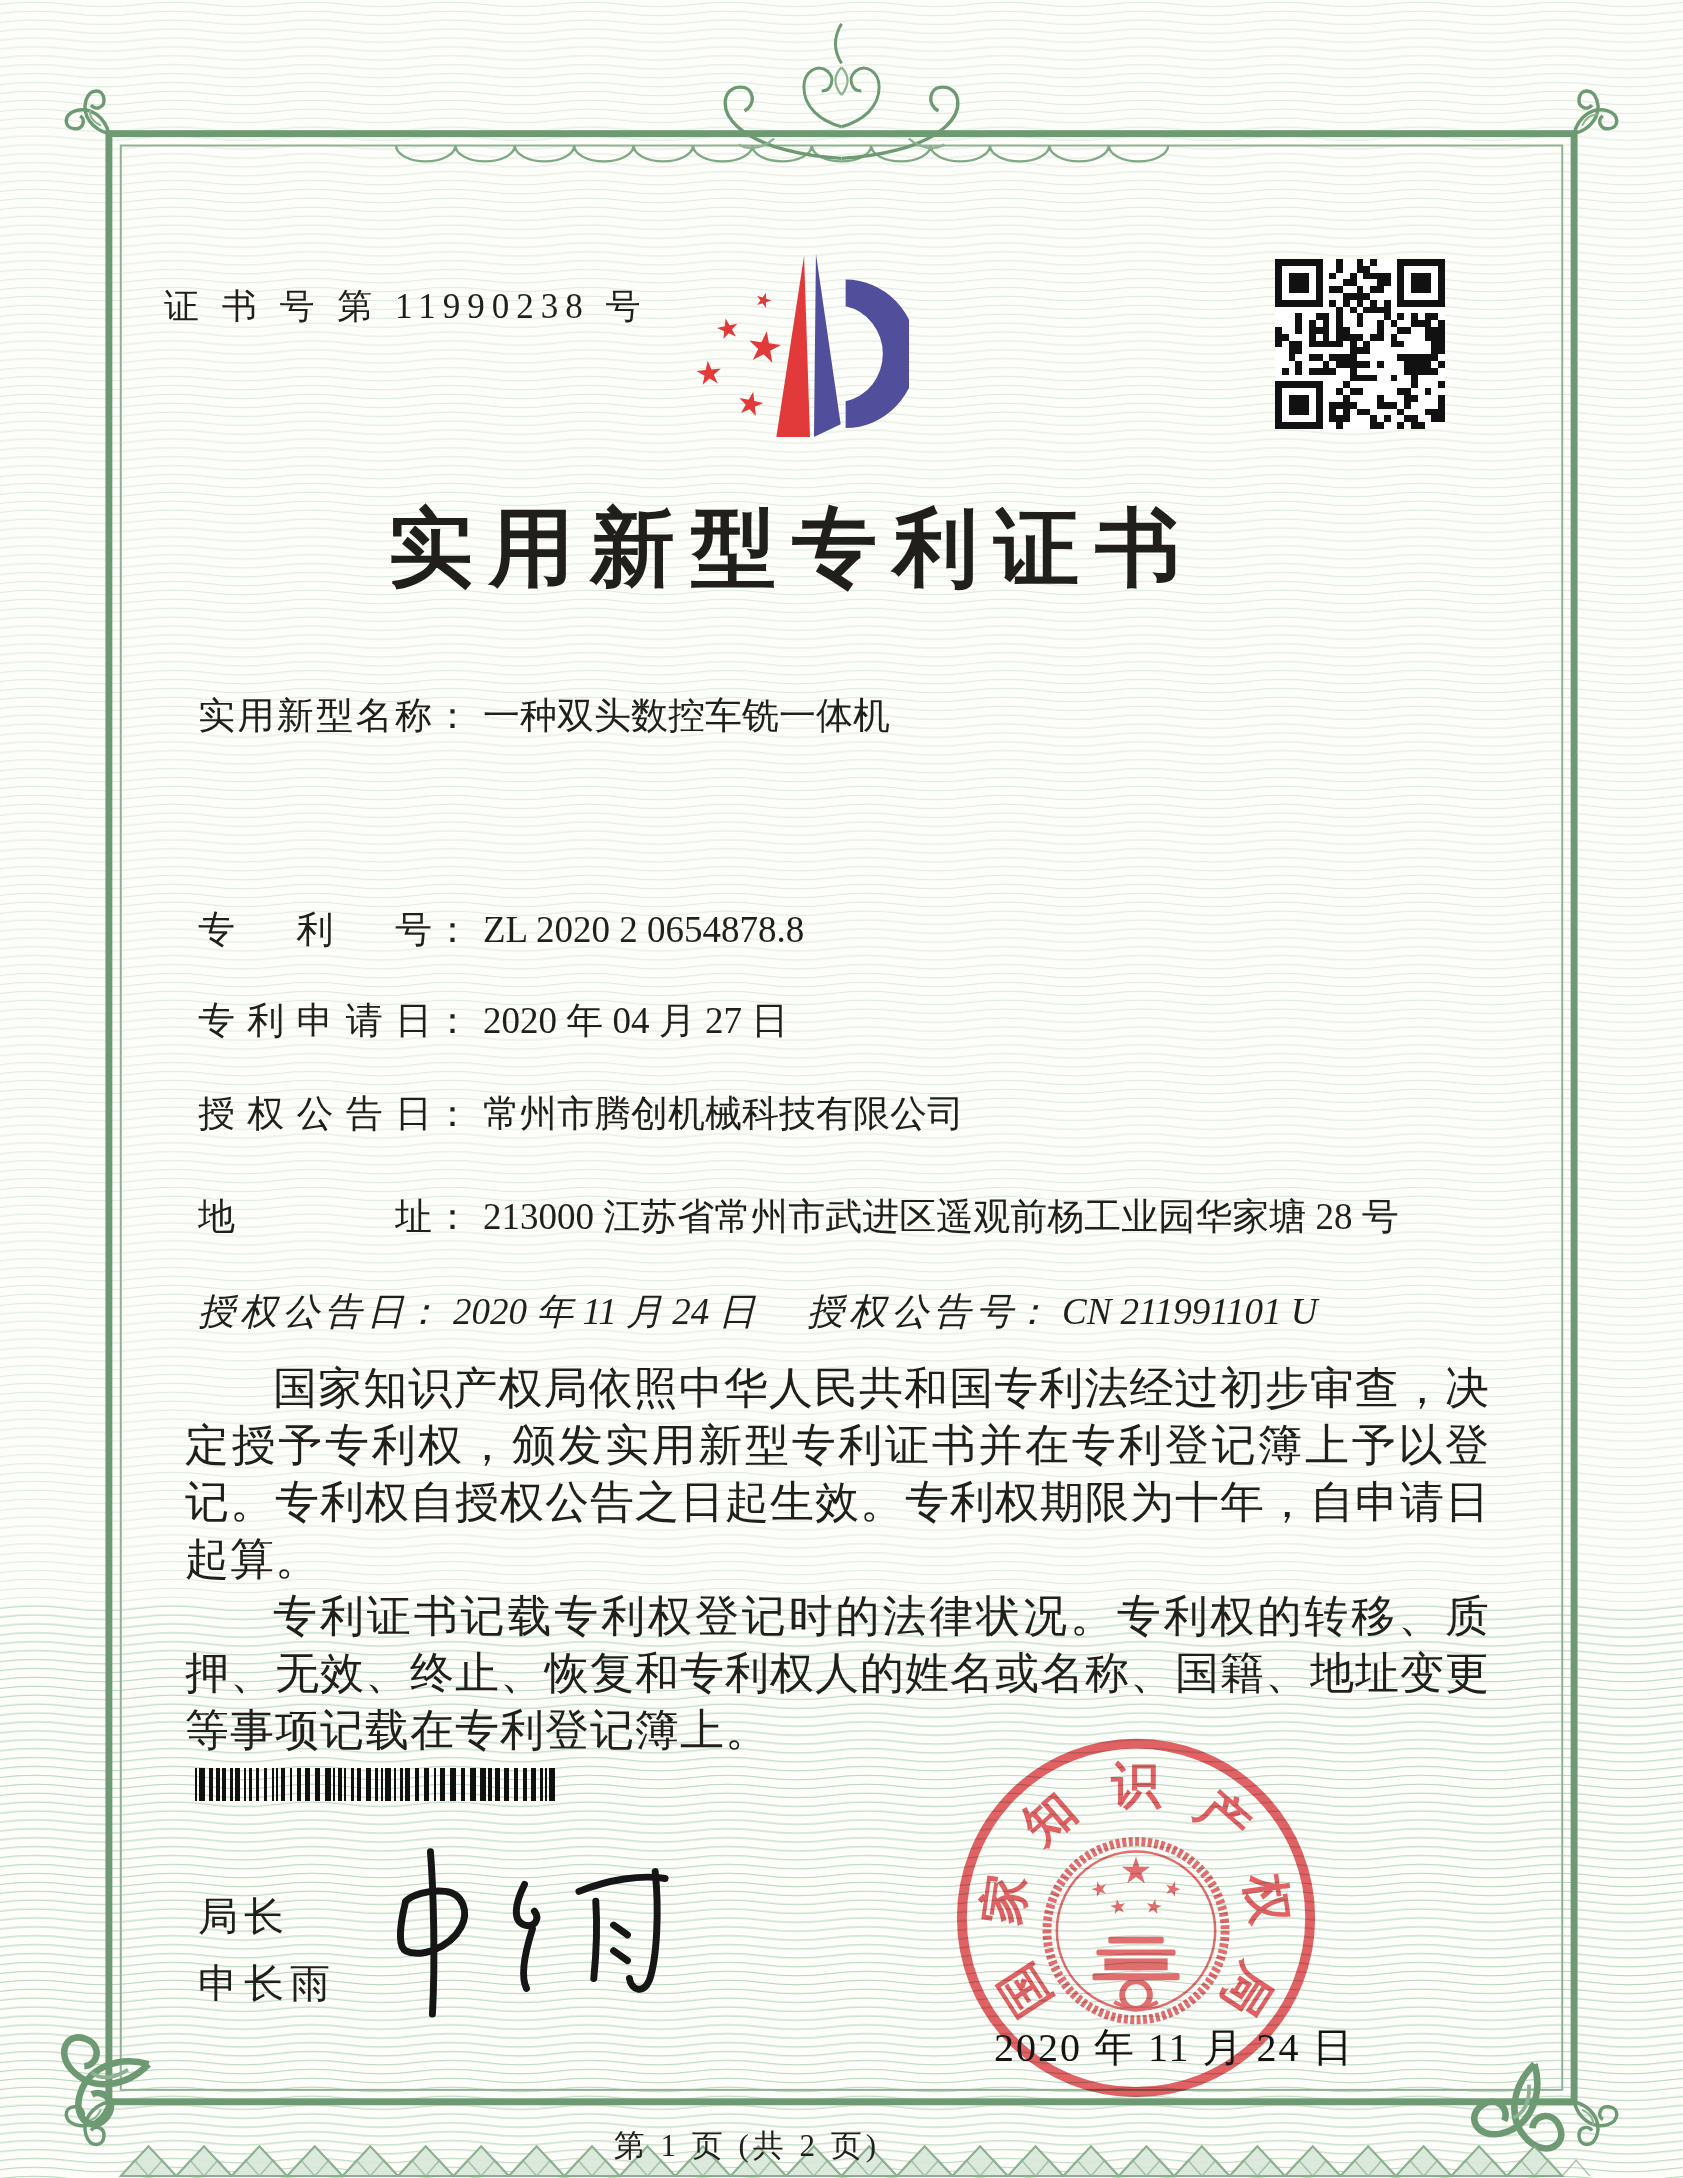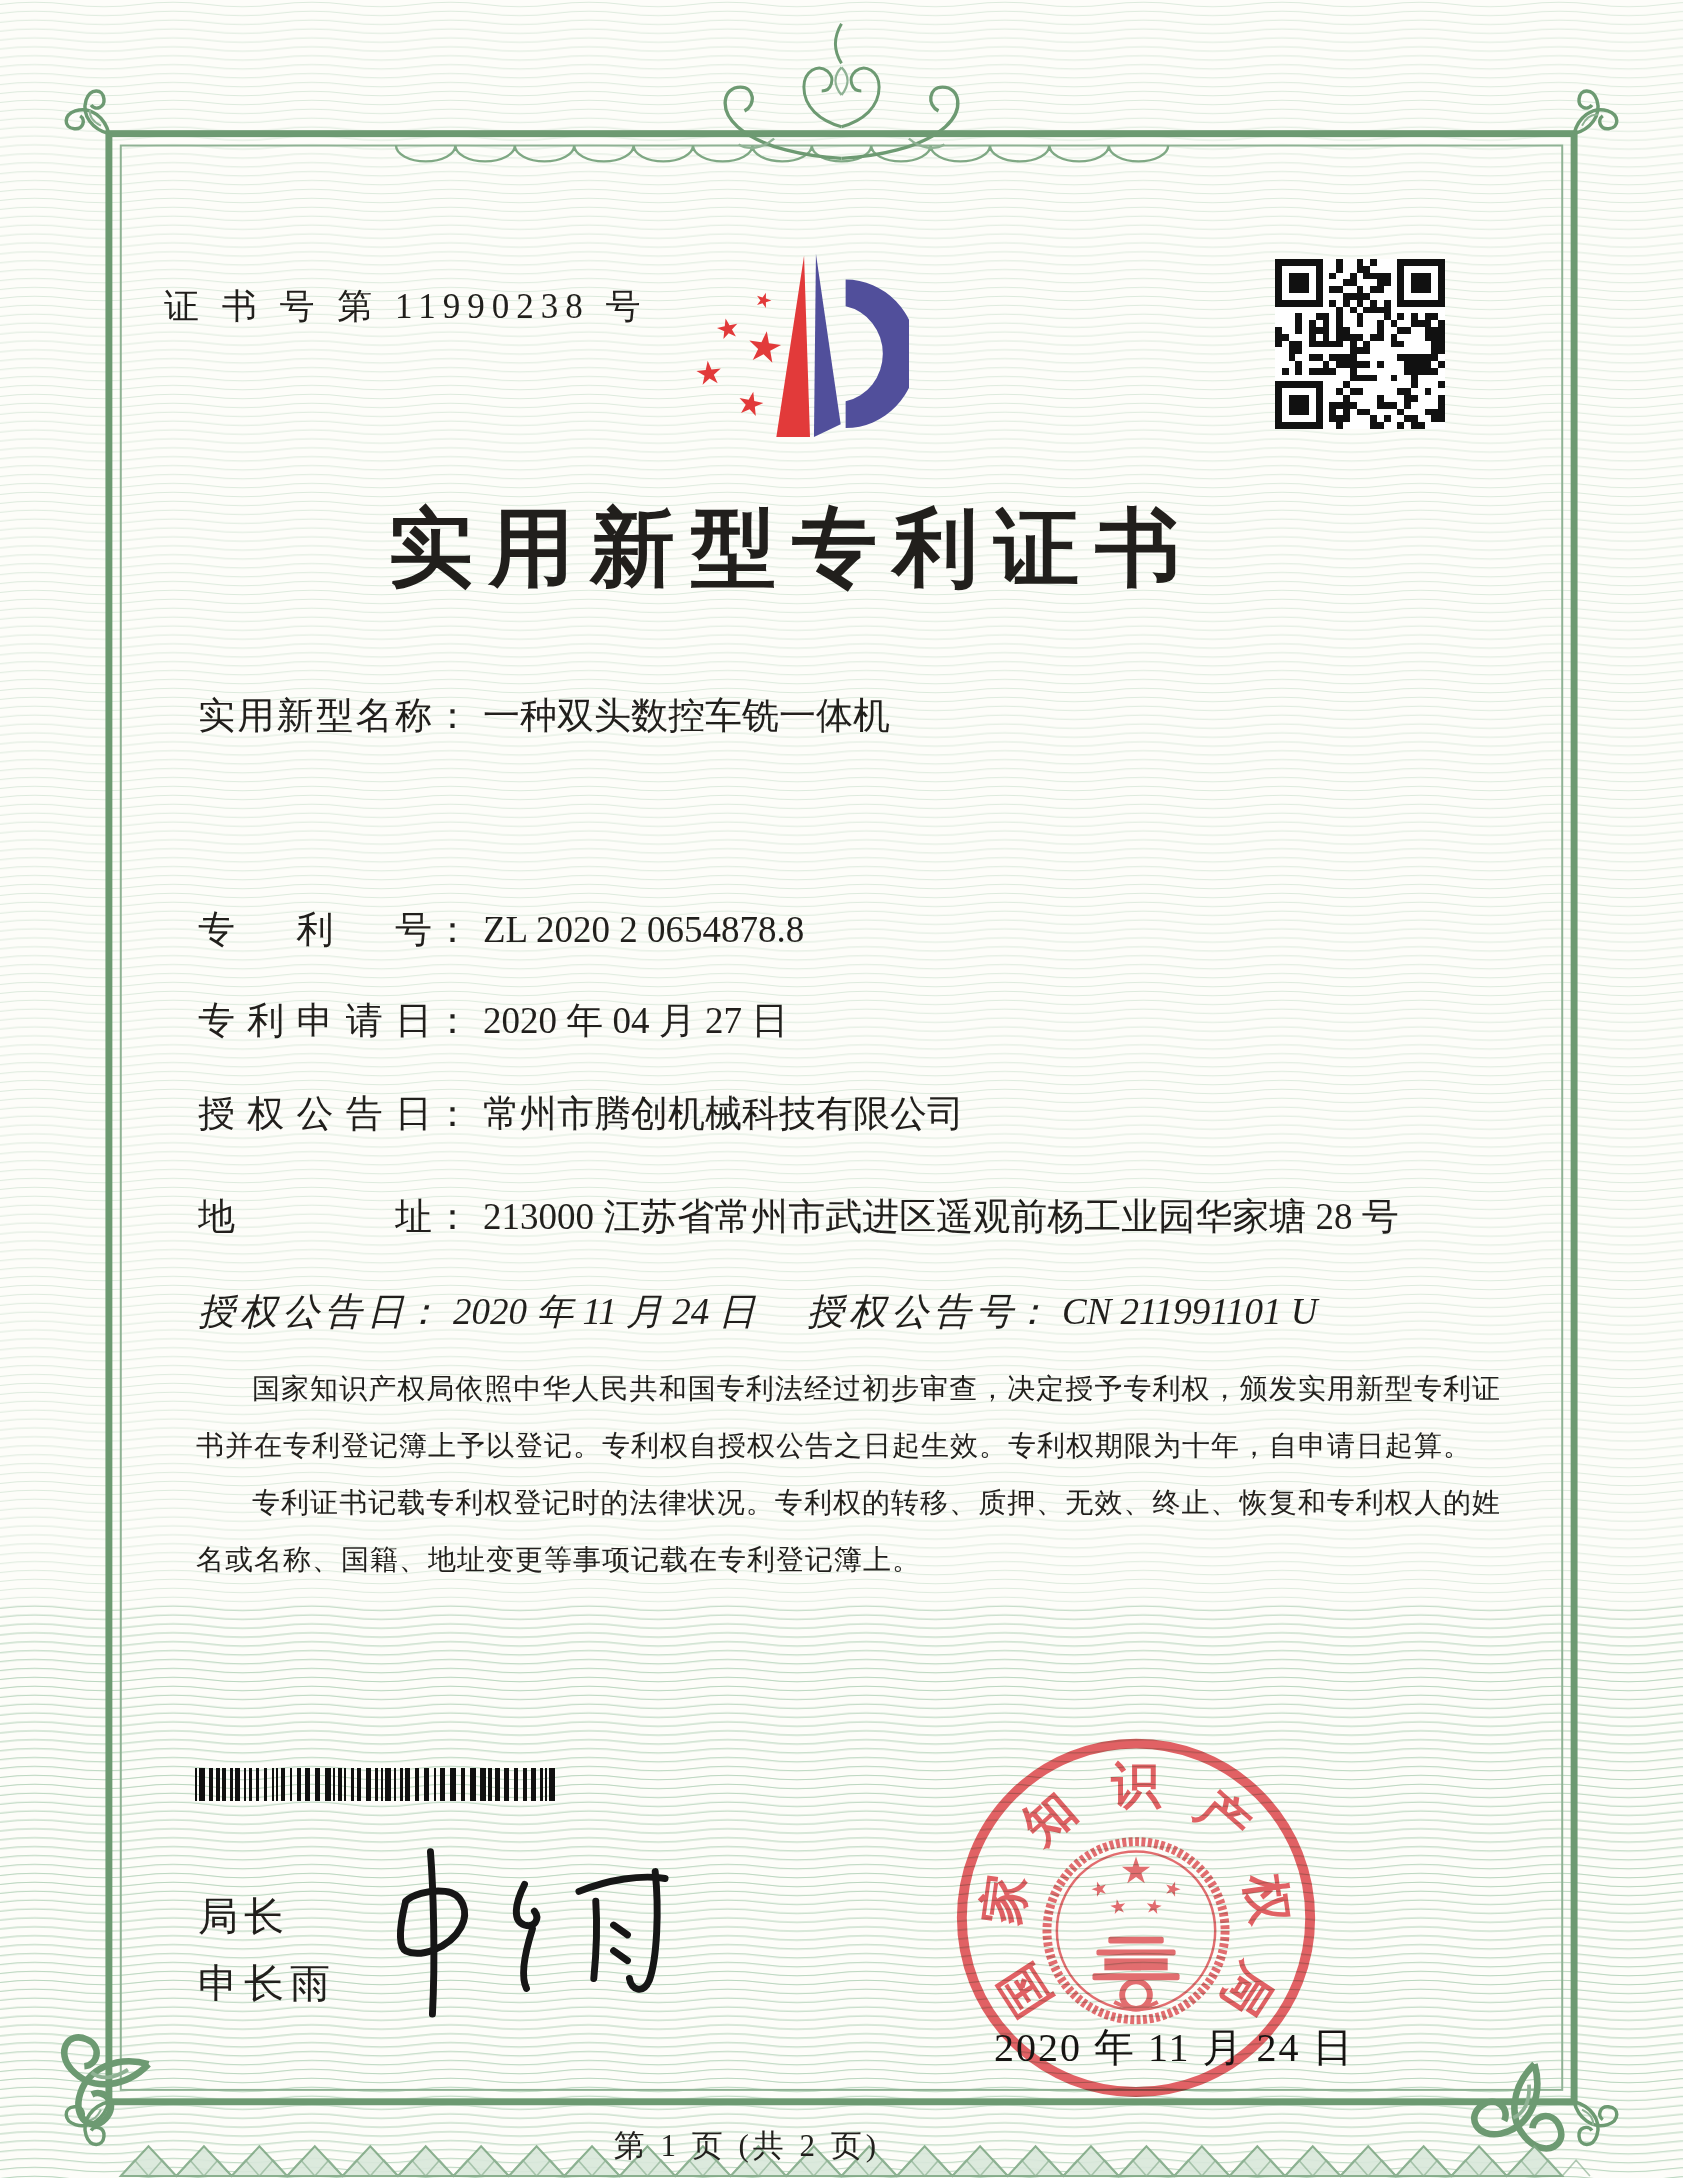--- a/index.html
+++ b/index.html
@@ -20,21 +20,21 @@
          letter-spacing:16px;white-space:nowrap;}
   .frow{left:198px;white-space:nowrap;font-size:37px;}
   .f-label{display:inline-block;width:234px;text-align:justify;text-align-last:justify;vertical-align:top;}
   .f-colon{margin-left:2px;}
   .f-value{margin-left:12px;}
   #row-1{top:691px;} #row-2{top:798px;} #row-3{top:905px;}
   #row-4{top:996px;} #row-5{top:1089px;} #row-6{top:1192px;}
   #grant-row{top:1287px;left:198px;font-size:37px;white-space:nowrap;font-style:italic;}
   .g-label{display:inline-block;width:206px;text-align:justify;text-align-last:justify;vertical-align:top;}
   #grant-no-group{position:absolute;left:609px;top:0;white-space:nowrap;}
-  #paragraphs{left:196px;top:1360px;width:1305px;font-size:28px;line-height:57px;
+  #paragraphs{left:185px;top:1360px;width:1305px;font-size:44px;line-height:57px;
               text-align:justify;letter-spacing:1px;}
   #paragraphs p{margin:0;text-indent:2em;}
   #barcode{left:195px;top:1768px;width:360px;height:33px;white-space:nowrap;overflow:hidden;}
   #barcode i{display:inline-block;height:100%;background:#101010;vertical-align:top;}
   #bureau-title{left:198px;top:1889px;font-size:40px;letter-spacing:6px;font-family:"Liberation Sans","DejaVu Sans",sans-serif;}
   #bureau-name{left:198px;top:1956px;font-size:40px;letter-spacing:6px;font-family:"Liberation Sans","DejaVu Sans",sans-serif;}
   #sig-svg{left:376px;top:1830px;z-index:3;}
   #seal-svg{left:948px;top:1705px;z-index:3;opacity:.92;mix-blend-mode:multiply;}
   .seal-ch{font-size:50px;font-weight:bold;fill:var(--seal-red);text-anchor:middle;
            dominant-baseline:central;font-family:"Liberation Serif",serif;}

